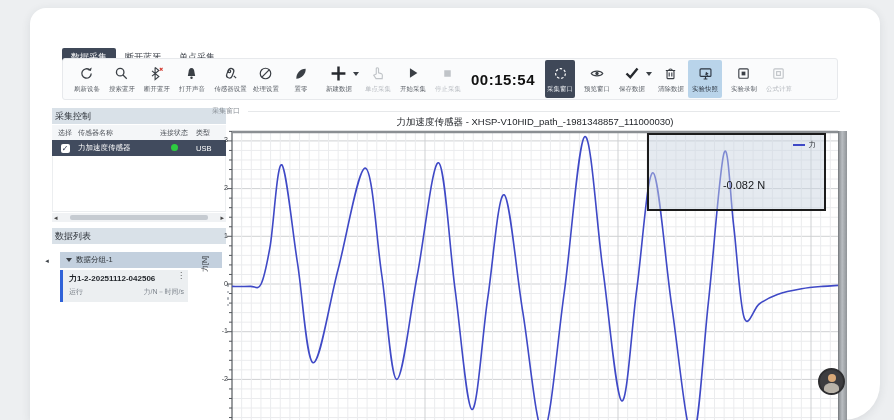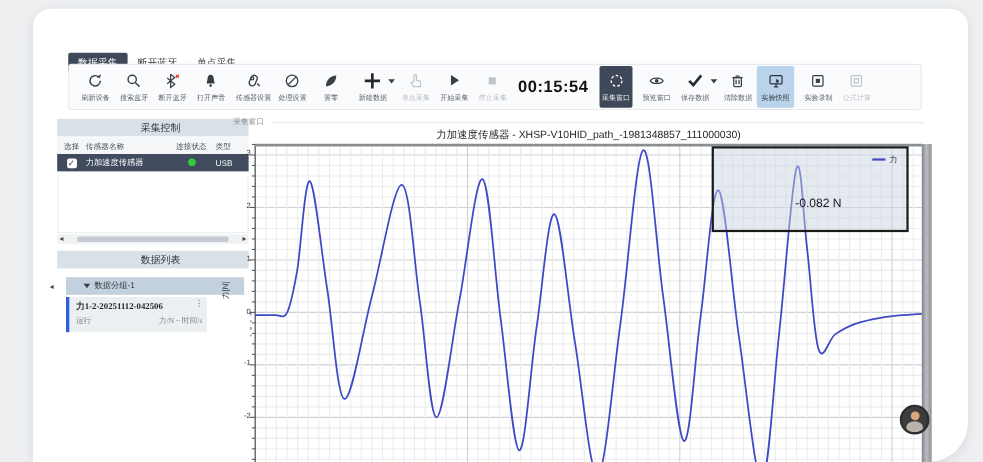--- a/index.html
+++ b/index.html
@@ -32,40 +32,40 @@
   .tbtn.disabled svg .fillpart{fill:#c0c4c8 !important;stroke:none !important;}
   svg .fillpart{fill:#3a3f45;stroke:none;}
   .caret{width:0;height:0;border-left:3px solid transparent;border-right:3px solid transparent;border-top:4px solid #3a3f45;position:absolute;right:-3px;top:12px;}
   .timer{font-size:15px;font-weight:bold;color:#111;letter-spacing:.5px;margin:0 10px 0 6px;white-space:nowrap;}
   .tbtn-dark{width:30px;height:38px;background:#3f4858;border-radius:2px;margin-right:4px;}
   .tbtn-dark .tlabel{color:#e8ebef;}
   .tbtn-blue{width:34px;height:38px;background:#b9d4ea;border-radius:2px;}
   .tbtn-blue .tlabel{color:#2b3440;}
   
   .panel-hdr{position:absolute;left:52px;width:174px;height:16px;background:#d9e1e8;color:#2f343b;
-    font-size:9px;display:flex;align-items:center;padding-left:14px;box-sizing:border-box;justify-content:center;}
+    font-size:9px;display:flex;align-items:center;padding-left:3px;box-sizing:border-box;}
   .tbl-hdr{position:absolute;left:52px;top:125px;width:174px;height:15px;display:flex;align-items:center;
     font-size:7px;color:#4a4f56;background:#f4f6f8;border-bottom:1px solid #e4e7ea;}
   .tbl-row{position:absolute;left:52px;top:140px;width:174px;height:16px;background:#414b5e;color:#fff;
     display:flex;align-items:center;font-size:7.5px;}
   .col-sel{width:26px;text-align:center;}
   .col-name{width:74px;}
   .col-status{width:44px;text-align:center;}
   .col-type{width:28px;text-align:left;}
   .chk{display:inline-block;width:9px;height:9px;background:#fff;border-radius:2px;color:#27314a;
     font-size:8px;line-height:9px;text-align:center;font-weight:bold;}
   .dot{display:inline-block;width:7px;height:7px;border-radius:50%;}
   .list-area{position:absolute;left:52px;top:156px;width:174px;height:56px;background:#fff;border:1px solid #eceef0;border-top:none;box-sizing:border-box;}
   .hscroll{position:absolute;left:52px;top:213px;width:174px;height:9px;background:#f0f2f4;display:flex;align-items:center;justify-content:space-between;padding:0 2px;box-sizing:border-box;}
   .hthumb{height:5px;background:#c6cbd1;border-radius:2px;flex:1;margin:0 3px 0 3px;max-width:138px;}
   .arr{font-size:7px;color:#444;line-height:9px;}
   .group-bar{position:absolute;left:60px;top:252px;width:162px;height:16px;background:#c3d0de;color:#2e3338;
-    font-size:7.5px;display:flex;align-items:center;padding-left:16px;box-sizing:border-box;gap:4px;}
+    font-size:7.5px;display:flex;align-items:center;padding-left:6px;box-sizing:border-box;gap:4px;}
   .tri-down{width:0;height:0;border-left:3.5px solid transparent;border-right:3.5px solid transparent;border-top:4.5px solid #3a3f45;}
-  .data-item{position:absolute;left:60px;top:270px;width:128px;height:32px;background:#eceff1;border-left:3px solid #2f62d8;box-sizing:border-box;padding:3px 4px 0 6px;font-family:Liberation Serif, serif;}
+  .data-item{position:absolute;left:60px;top:270px;width:128px;height:32px;background:#eceff1;border-left:3px solid #2f62d8;box-sizing:border-box;padding:3px 4px 0 6px;}
   .di-title{font-size:8px;font-weight:bold;color:#1f2328;white-space:nowrap;}
   .di-sub{display:flex;justify-content:space-between;font-size:7px;color:#7c838b;margin-top:3px;}
   .kebab{position:absolute;right:3px;top:4px;font-size:8px;color:#555;line-height:4px;}
   .collapse-handle{position:absolute;left:42px;top:252px;width:10px;height:18px;display:flex;align-items:center;justify-content:center;font-size:7px;color:#3a3f45;}
   .grip{position:absolute;left:226px;top:284px;width:4px;height:22px;display:flex;flex-direction:column;justify-content:space-between;align-items:center;}
   .grip i{width:2.5px;height:2.5px;background:#a8adb3;border-radius:50%;}
   
   .pane-label{position:absolute;left:212px;top:106px;font-size:7px;color:#8a9097;}
   .pane-rule{position:absolute;left:248px;top:111px;width:592px;height:1px;background:#e6e8ea;}
   .chart-title{position:absolute;left:232px;top:116px;width:606px;text-align:center;font-size:9.5px;font-weight:normal;color:#1c1f24;}

